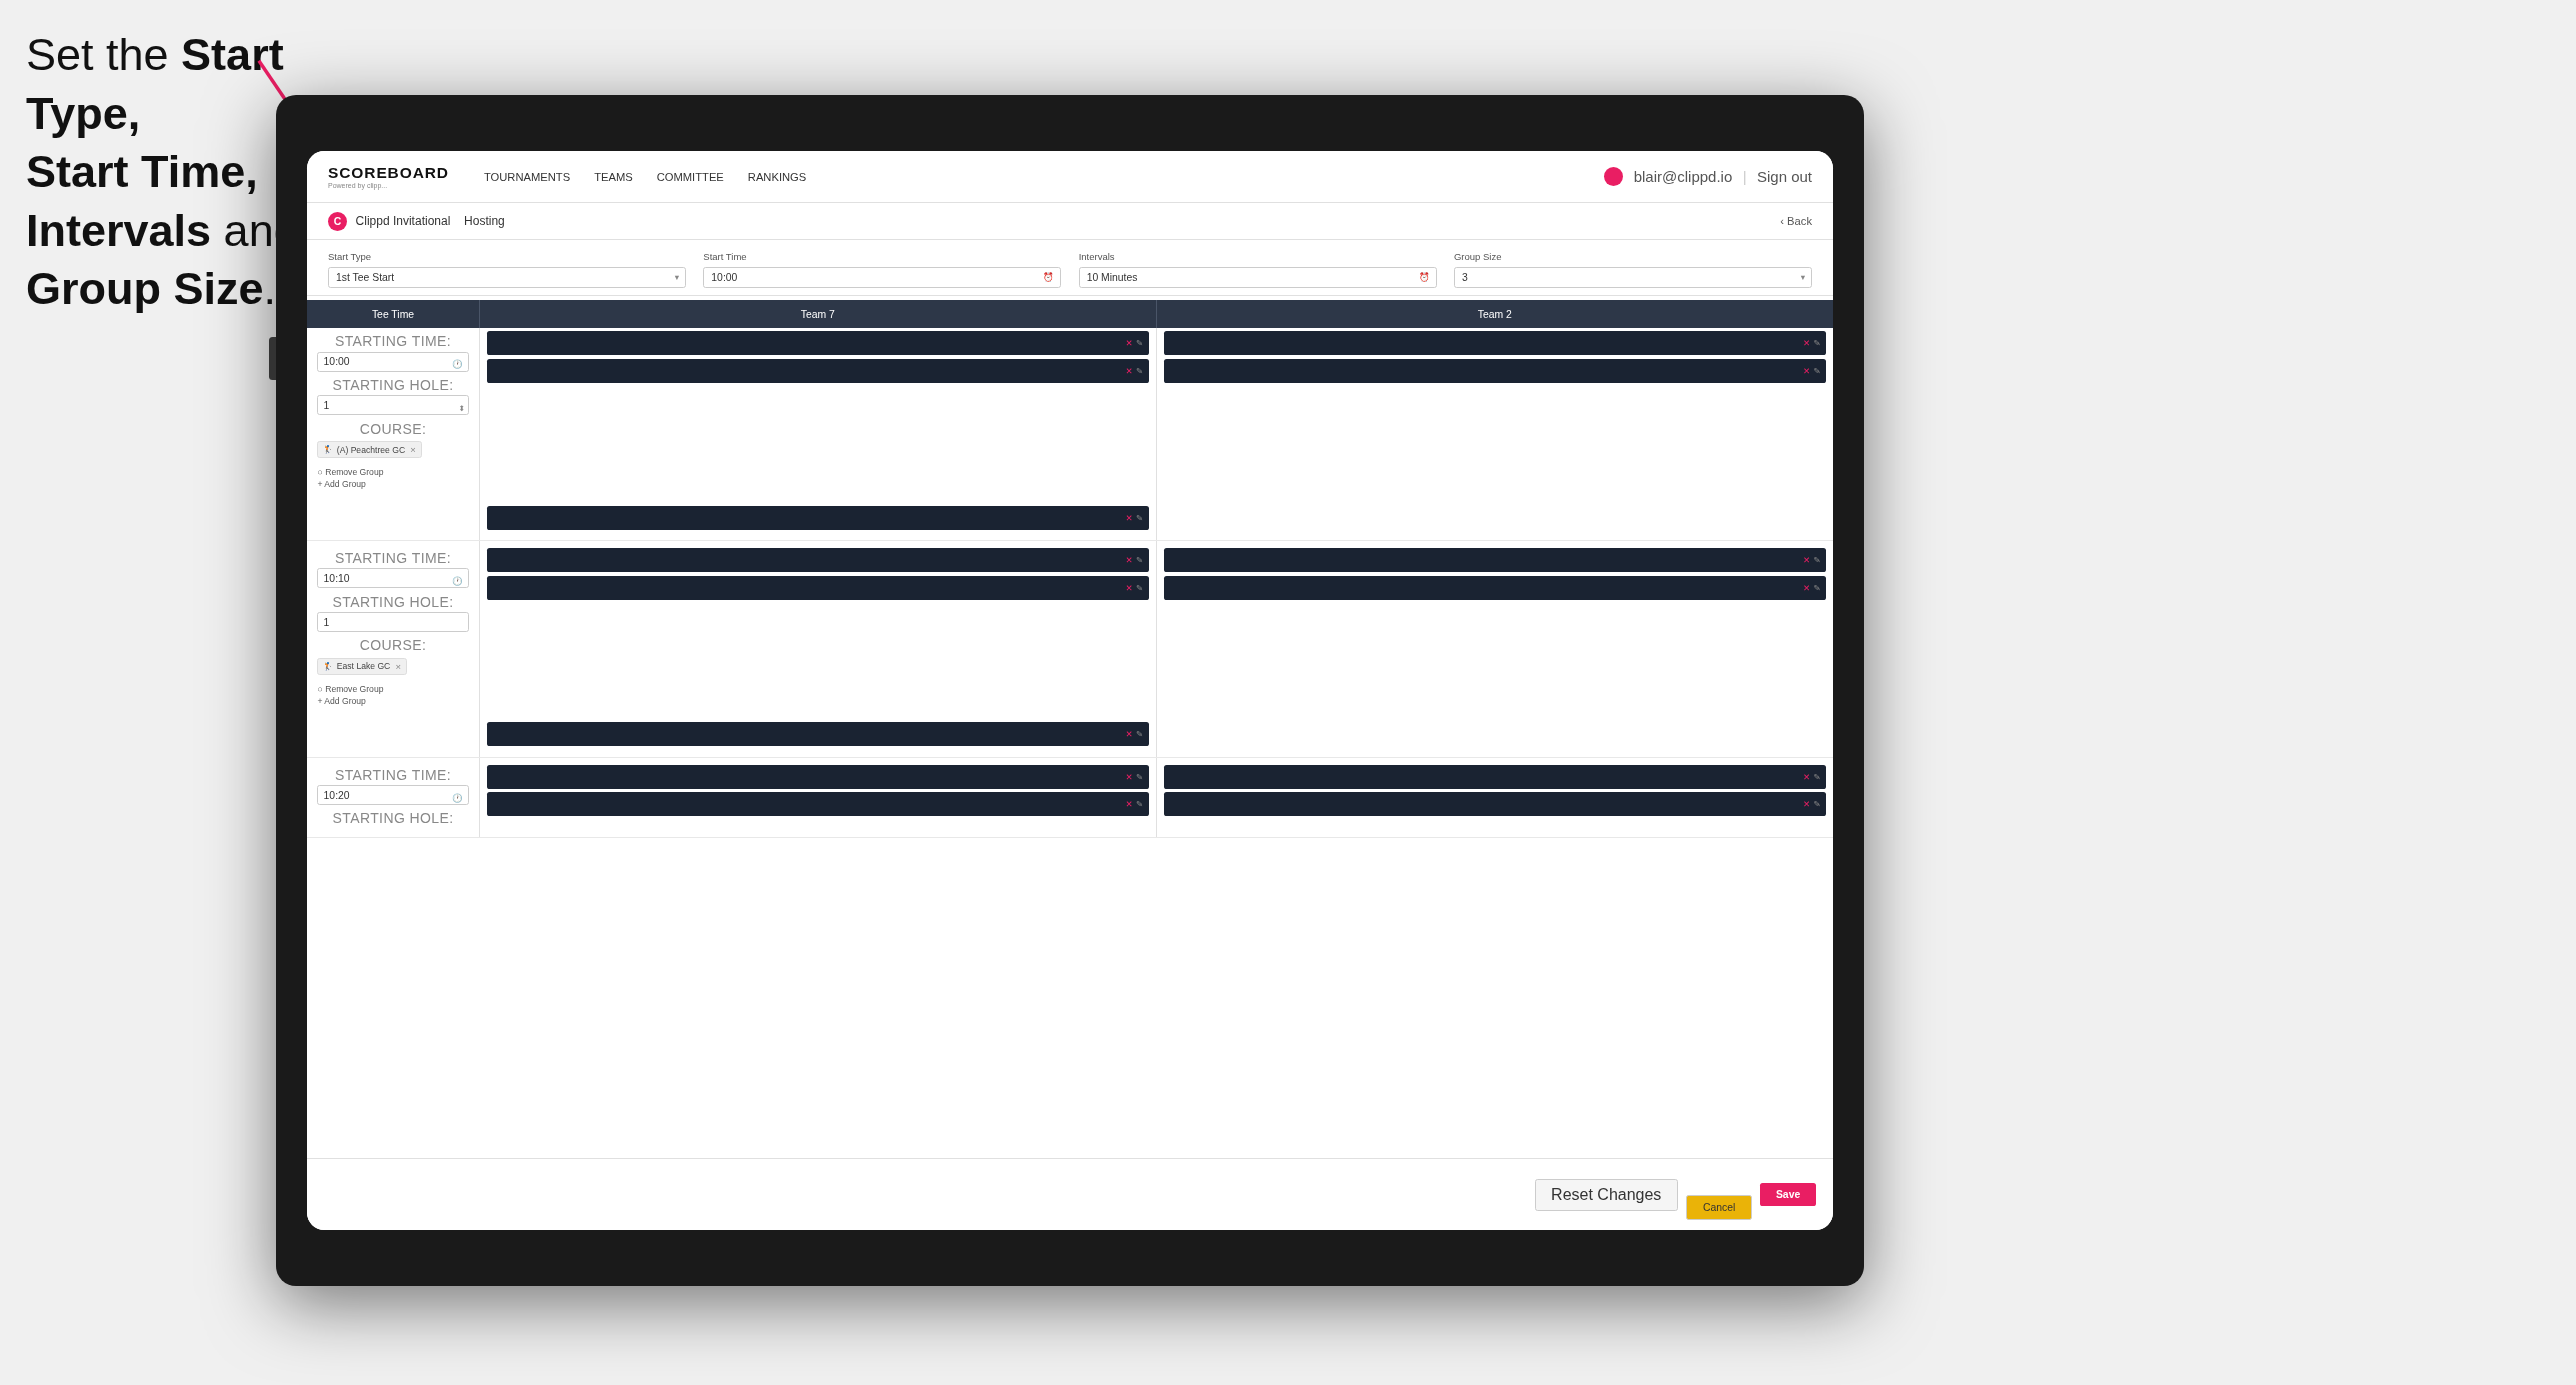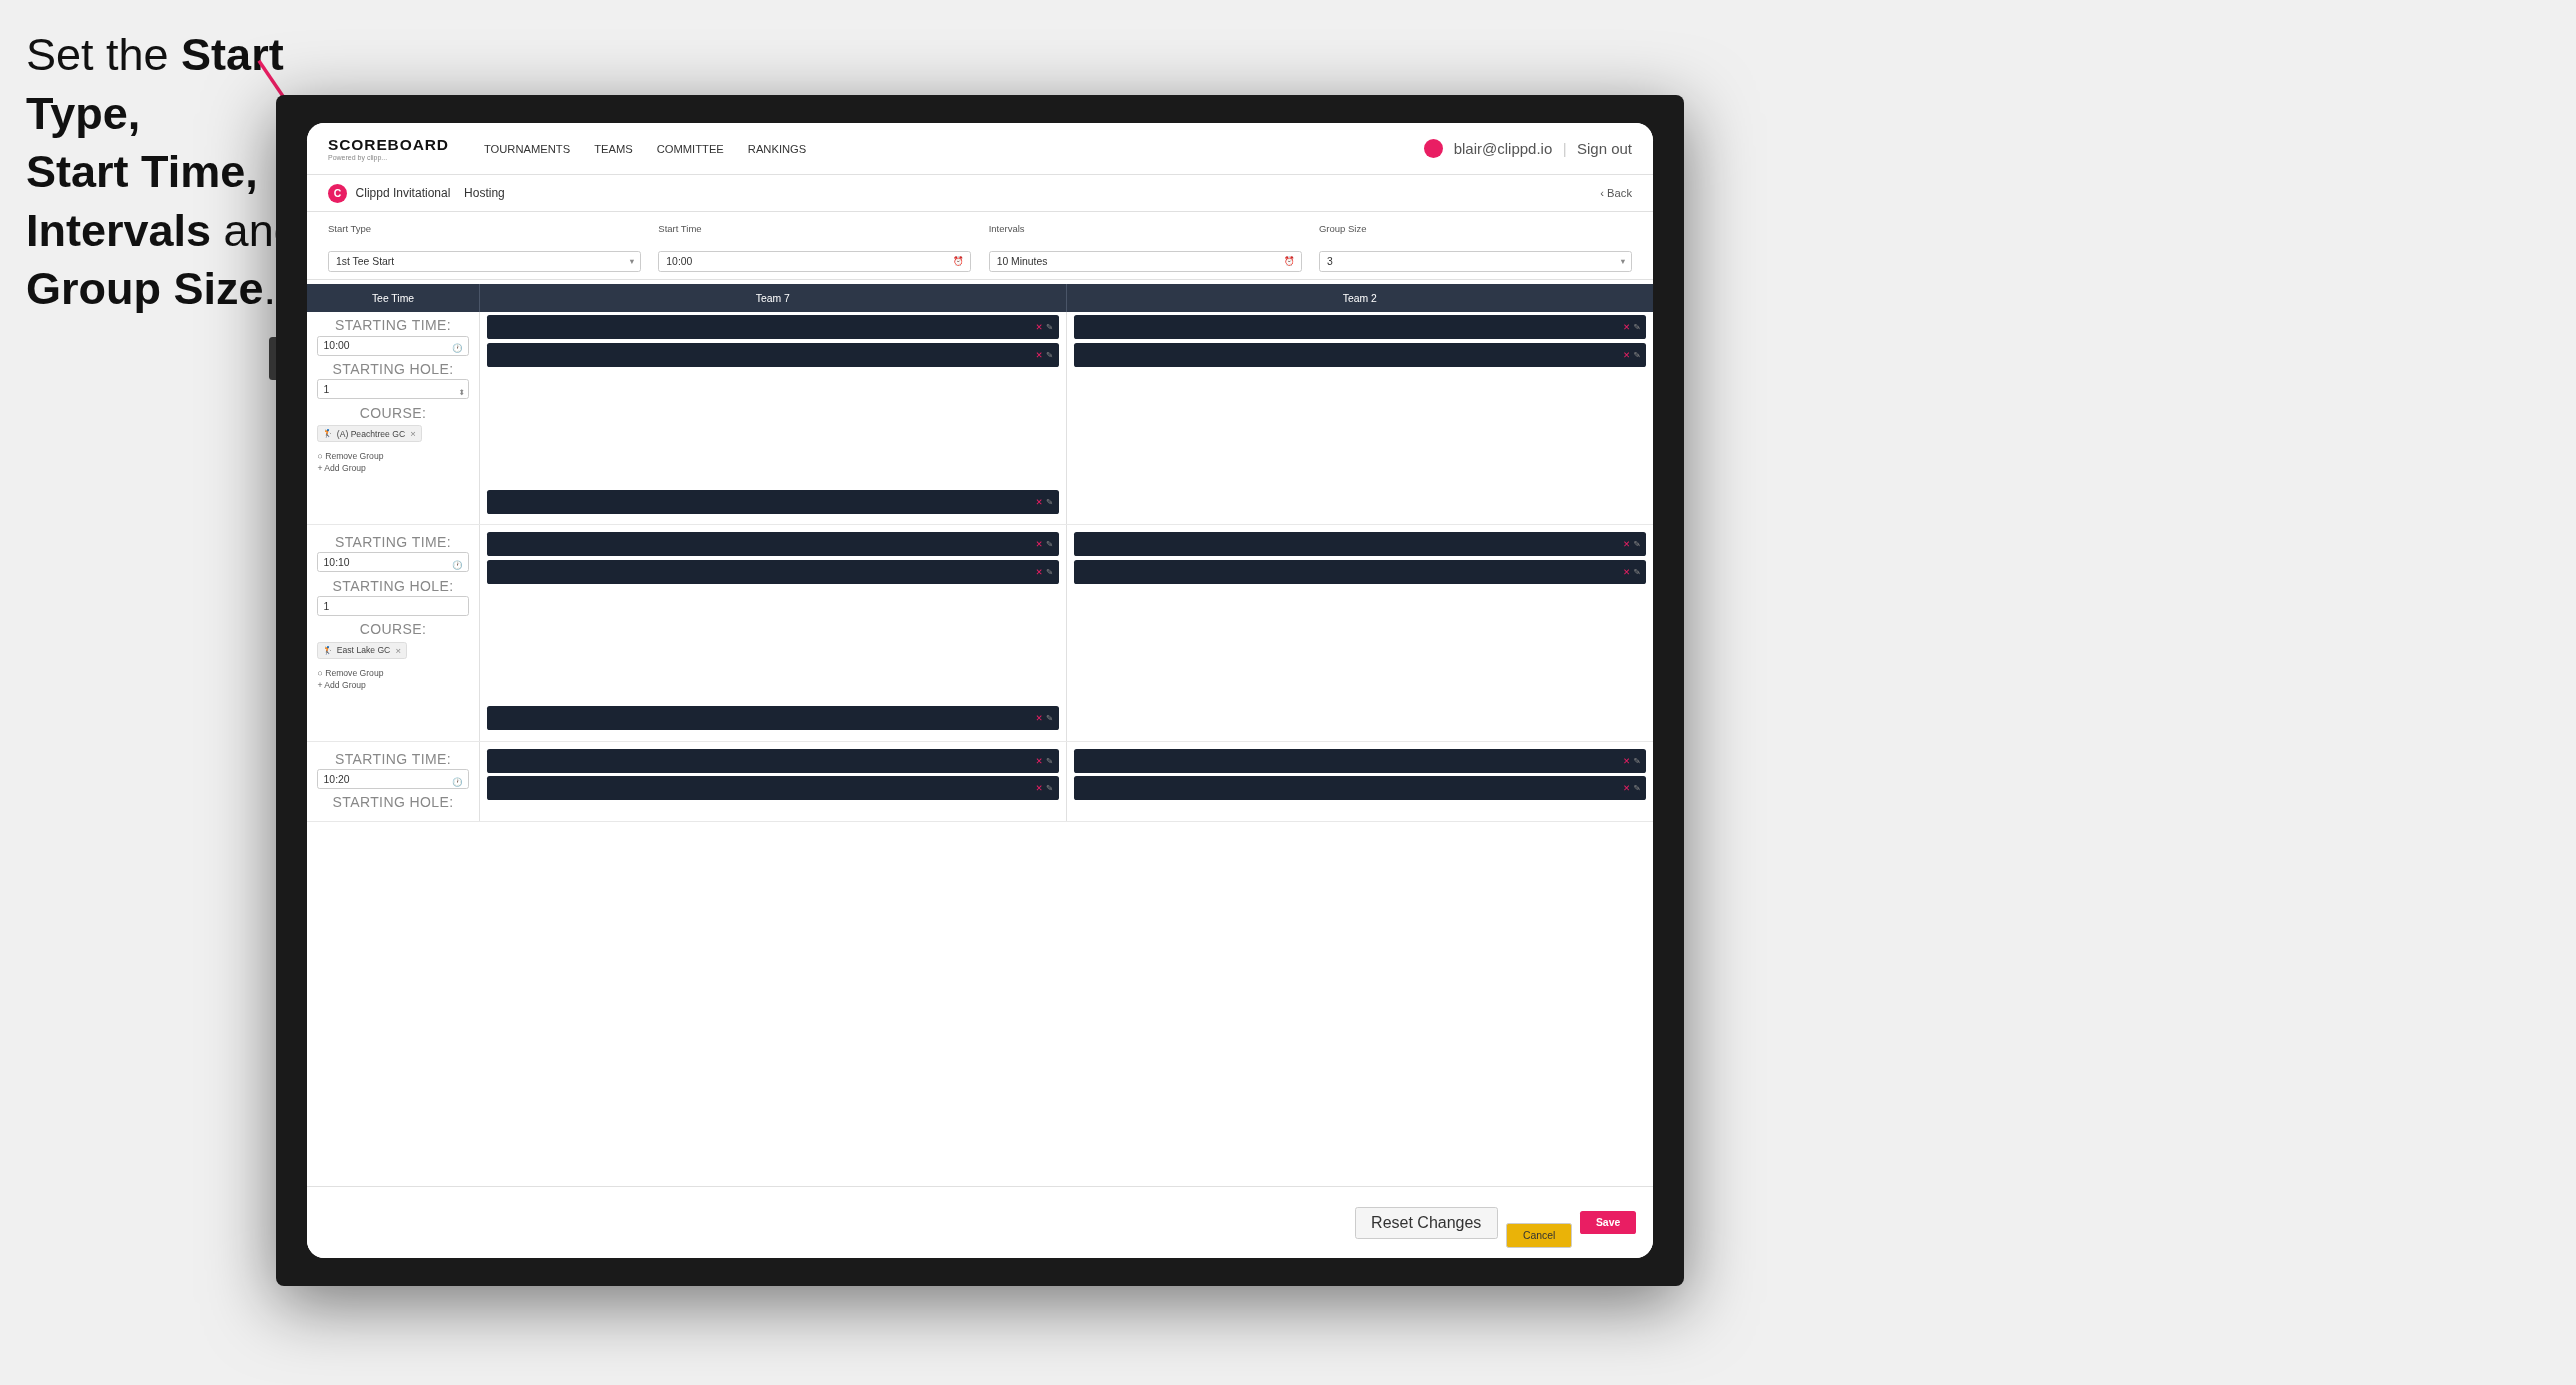--- a/index.html
+++ b/index.html
@@ -24,26 +24,26 @@
     }
     .instruction strong {
       font-weight: 900;
     }
 
     
     .tablet-frame {
       position: absolute;
       top: 95px;
       left: 276px;
-      width: 1408px;
+      width: 1588px;
       height: 1191px;
       background: #1a1a1a;
-      border-radius: 8px;
+      border-radius: 20px;
       box-shadow: 0 17.3px 69px rgba(0,0,0,0.5);
-      padding: 28px 31px;
+      padding: 56px 31px;
     }
 
     .tablet-screen {
       width: 100%;
       height: 100%;
       background: #ffffff;
       border-radius: 17.3px;
       overflow: hidden;
       display: flex;
       flex-direction: column;
@@ -146,21 +146,21 @@
       padding: 10.4px 21px 7px;
       gap: 17.3px;
       border-bottom: 0.9px solid #e0e0e0;
       background: #fff;
       flex-shrink: 0;
       align-items: flex-end;
     }
     .control-group {
       display: flex;
       flex-direction: column;
-      gap: 17px;
+      gap: 5px;
       flex: 1;
     }
     .control-label {
       font-size: 9.5px;
       color: #555;
     }
     .control-select {
       border: 0.9px solid #ccc;
       border-radius: 2.6px;
       padding: 4.3px 7px;

